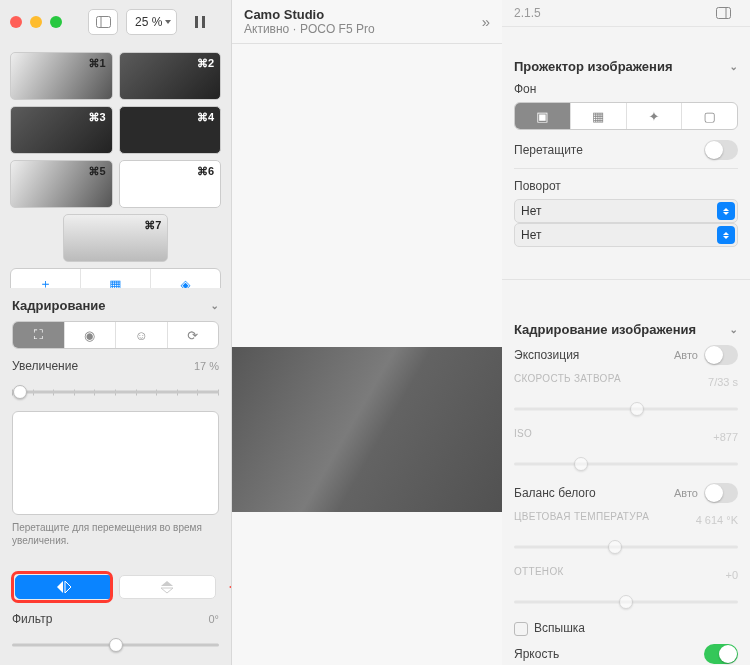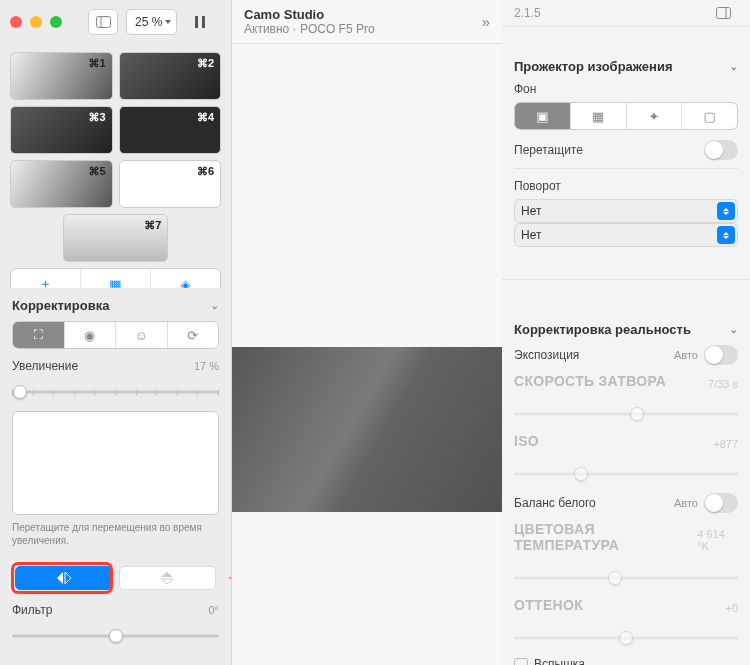--- a/index.html
+++ b/index.html
@@ -30,21 +30,21 @@
 .seg { display:flex; border:1px solid #ccc; border-radius:6px; overflow:hidden; margin-bottom:10px; background:#fff;}
 .seg-btn { flex:1; height:26px; display:flex; align-items:center; justify-content:center; color:#888; font-size:13px; border-right:1px solid #e0e0e0;}
 .seg-btn:last-child{border-right:none}
 .seg-btn.active { background:#8a8a8a; color:#fff;}
 .slider { width:100%; height:22px; position:relative; margin-bottom:8px;}
 .slider-track { position:absolute; top:50%; left:0; right:0; height:3px; background:#c8c8c8; border-radius:2px; transform:translateY(-50%);}
 .slider-thumb { position:absolute; top:50%; transform:translate(-50%,-50%); width:14px; height:14px; border-radius:50%; background:#fff; border:1px solid #bbb; box-shadow:0 1px 2px rgba(0,0,0,0.2);}
 .slider-ticks { position:absolute; top:50%; left:0; right:0; height:3px; display:flex; justify-content:space-between; transform:translateY(-50%);}
 .slider-ticks span{width:1px;height:6px;background:#c0c0c0;margin-top:-1px}
 .drag-area { height:104px; border:1px solid #ccc; border-radius:6px; background:#fff; margin-bottom:6px;}
-.hint { font-size:10px; color:#888; line-height:1.3; margin-bottom:16px;}
+.hint { font-size:10px; color:#888; line-height:1.3; margin-bottom:25px;}
 .mirror-row { display:flex; gap:6px; margin-bottom:10px; padding:3px; position:relative;}
 .mirror-btn { flex:1; height:24px; border-radius:5px; display:flex; align-items:center; justify-content:center; font-size:14px;}
 .mirror-btn.active { background:#0a84ff; color:#fff; border:1px solid #0a84ff; }
 .mirror-btn.inactive { background:#fff; color:#bbb; border:1px solid #ddd; }
 .highlight-box {position:absolute; left:-1px; top:-1px; right:51%; bottom:-1px; border:3px solid #ff3b30; border-radius:7px; pointer-events:none;}
 .arrow { position:absolute; left:105%; top:50%; transform:translateY(-50%);}
 .arrow svg{display:block}
 .center-panel { width:270px; background:#f7f7f7; display:flex; flex-direction:column; }
 .center-header { height:44px; display:flex; align-items:center; padding:16px 12px; border-bottom:1px solid #e0e0e0; }
 .center-header .title { font-size:13px; font-weight:600; }
@@ -59,21 +59,21 @@
 .toggle { width:34px; height:20px; border-radius:10px; background:#ddd; position:relative;}
 .toggle.on { background:#34c759;}
 .toggle .knob { width:18px; height:18px; border-radius:50%; background:#fff; position:absolute; top:1px; left:1px; box-shadow:0 1px 2px rgba(0,0,0,0.25);}
 .toggle.on .knob{left:15px}
 .select { height:24px; background:#eee; border:1px solid #d8d8d8; border-radius:5px; display:flex; align-items:center; padding:0 6px; font-size:12px; color:#333; position:relative; margin-bottom:0;}
 .select .caret { position:absolute; right:2px; top:2px; bottom:2px; width:18px; background:#0a84ff; border-radius:4px; display:flex; flex-direction:column; align-items:center; justify-content:center; }
 .select .caret:before,.select .caret:after{content:"";border-left:3px solid transparent;border-right:3px solid transparent}
 .select .caret:before{border-bottom:3px solid #fff;margin-bottom:1px}
 .select .caret:after{border-top:3px solid #fff}
 .r-label { font-size:12px; color:#444; margin-bottom:6px; display:block;}
-.r-label.dim { color:#bbb; font-size:14px; text-transform:uppercase; letter-spacing:0.3px;font-weight:bold;}
+.r-label.dim { color:#bbb; font-size:10px; text-transform:uppercase; letter-spacing:0.3px;}
 hr.sep { border:none; border-top:1px solid #e2e2e2; margin:6px 0 10px;}
 .checkbox { width:14px; height:14px; border:1px solid #bbb; border-radius:3px; display:inline-block; vertical-align:middle; margin-right:6px;}
 .left-scroll { flex:1; overflow-y:auto;}
 .left-scroll::-webkit-scrollbar,.right-panel::-webkit-scrollbar{width:8px}
 .left-scroll::-webkit-scrollbar-thumb,.right-panel::-webkit-scrollbar-thumb{background:#c9c9c9;border-radius:4px}
 </style>
 </head>
 <body>
 
 <div class="left-panel">
@@ -132,21 +132,21 @@
             <span>▦</span>
           </div>
         <div class="pa-btn">
             <span>◈</span>
           </div>
       </div>
     </div>
 
     <div class="section">
       <h3>
-          <span>Корректировка</span>
+          <span>Кадрирование</span>
           <span class="chev">⌄</span>
         </h3>
       <div class="seg">
         <div class="seg-btn active">
             <span>⛶</span>
           </div>
         <div class="seg-btn">
             <span>◉</span>
           </div>
         <div class="seg-btn">
@@ -271,21 +271,21 @@
     <div class="select">
         <span>Нет</span>
         <div class="caret"></div>
       </div>
   </div>
 
   <hr class="sep">
 
   <div class="section">
     <h3>
-        <span>Корректировка реальность</span>
+        <span>Кадрирование изображения</span>
         <span class="chev">⌄</span>
       </h3>
     <div class="row">
       <span>Экспозиция</span>
       <span style="display:flex;align-items:center;gap:6px">
         <span class="val">Авто</span>
         <span class="toggle">
             <span class="knob"></span>
           </span>
       </span>

